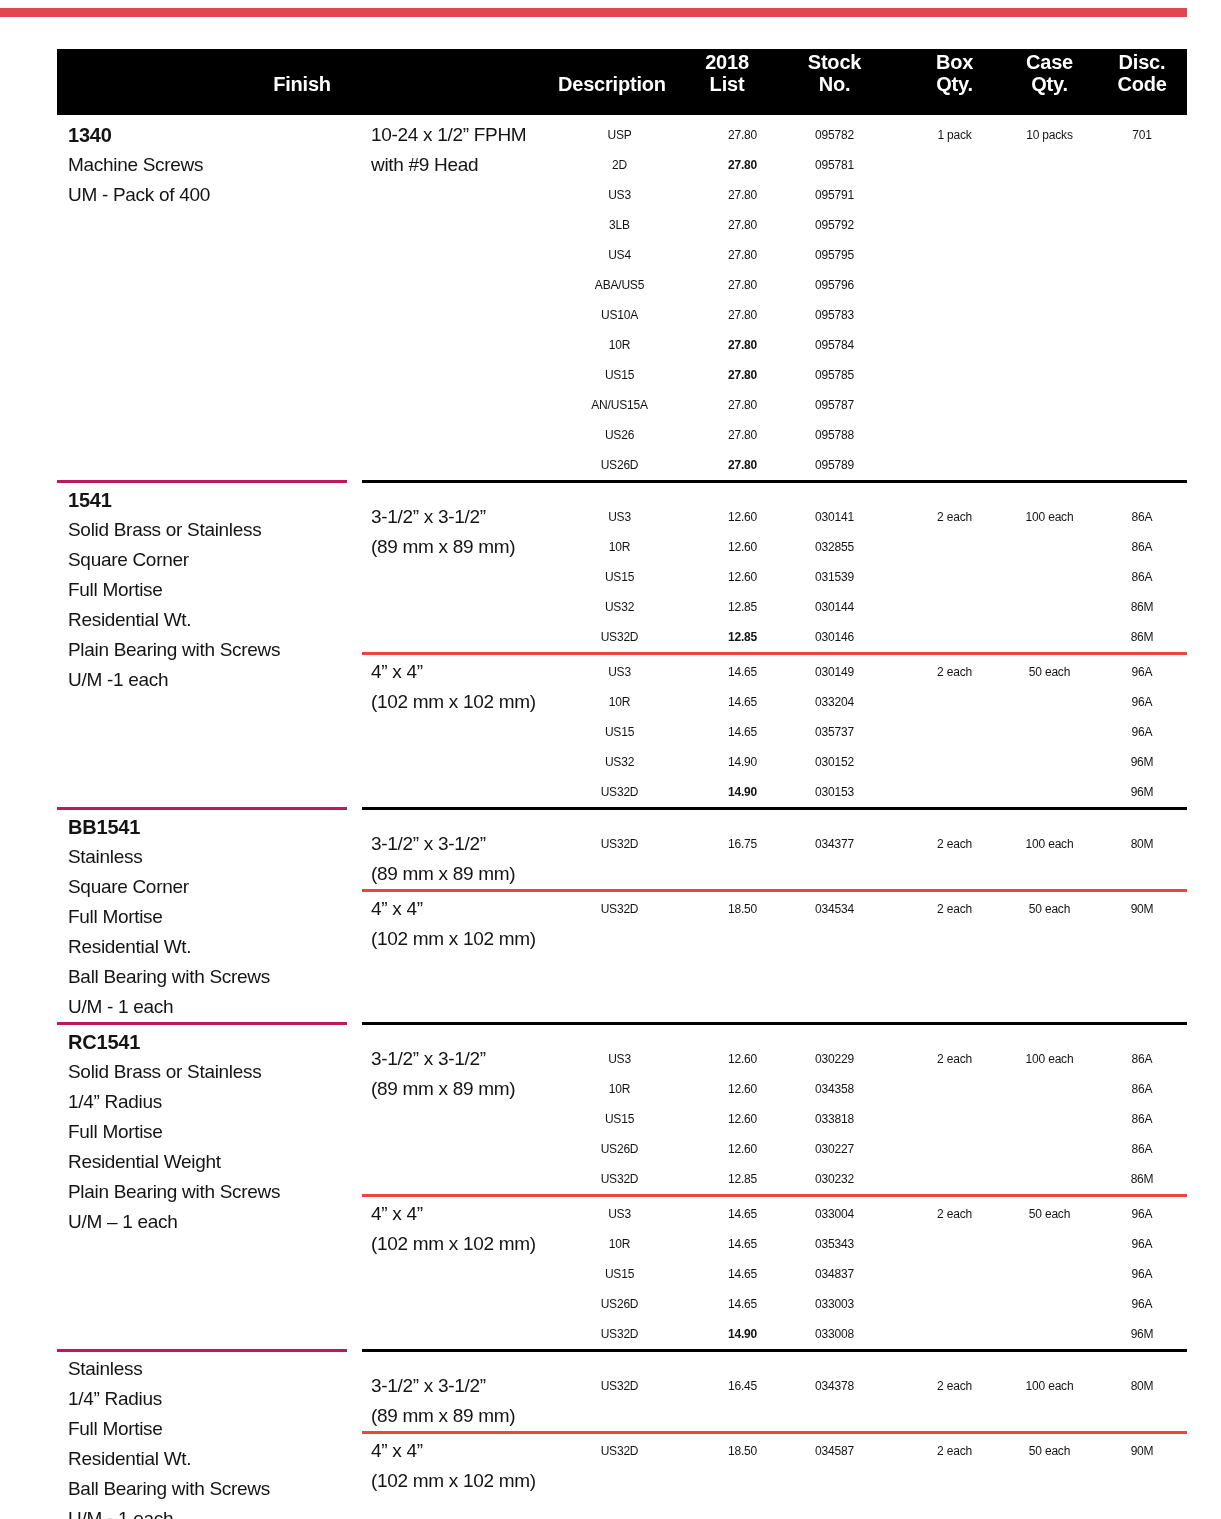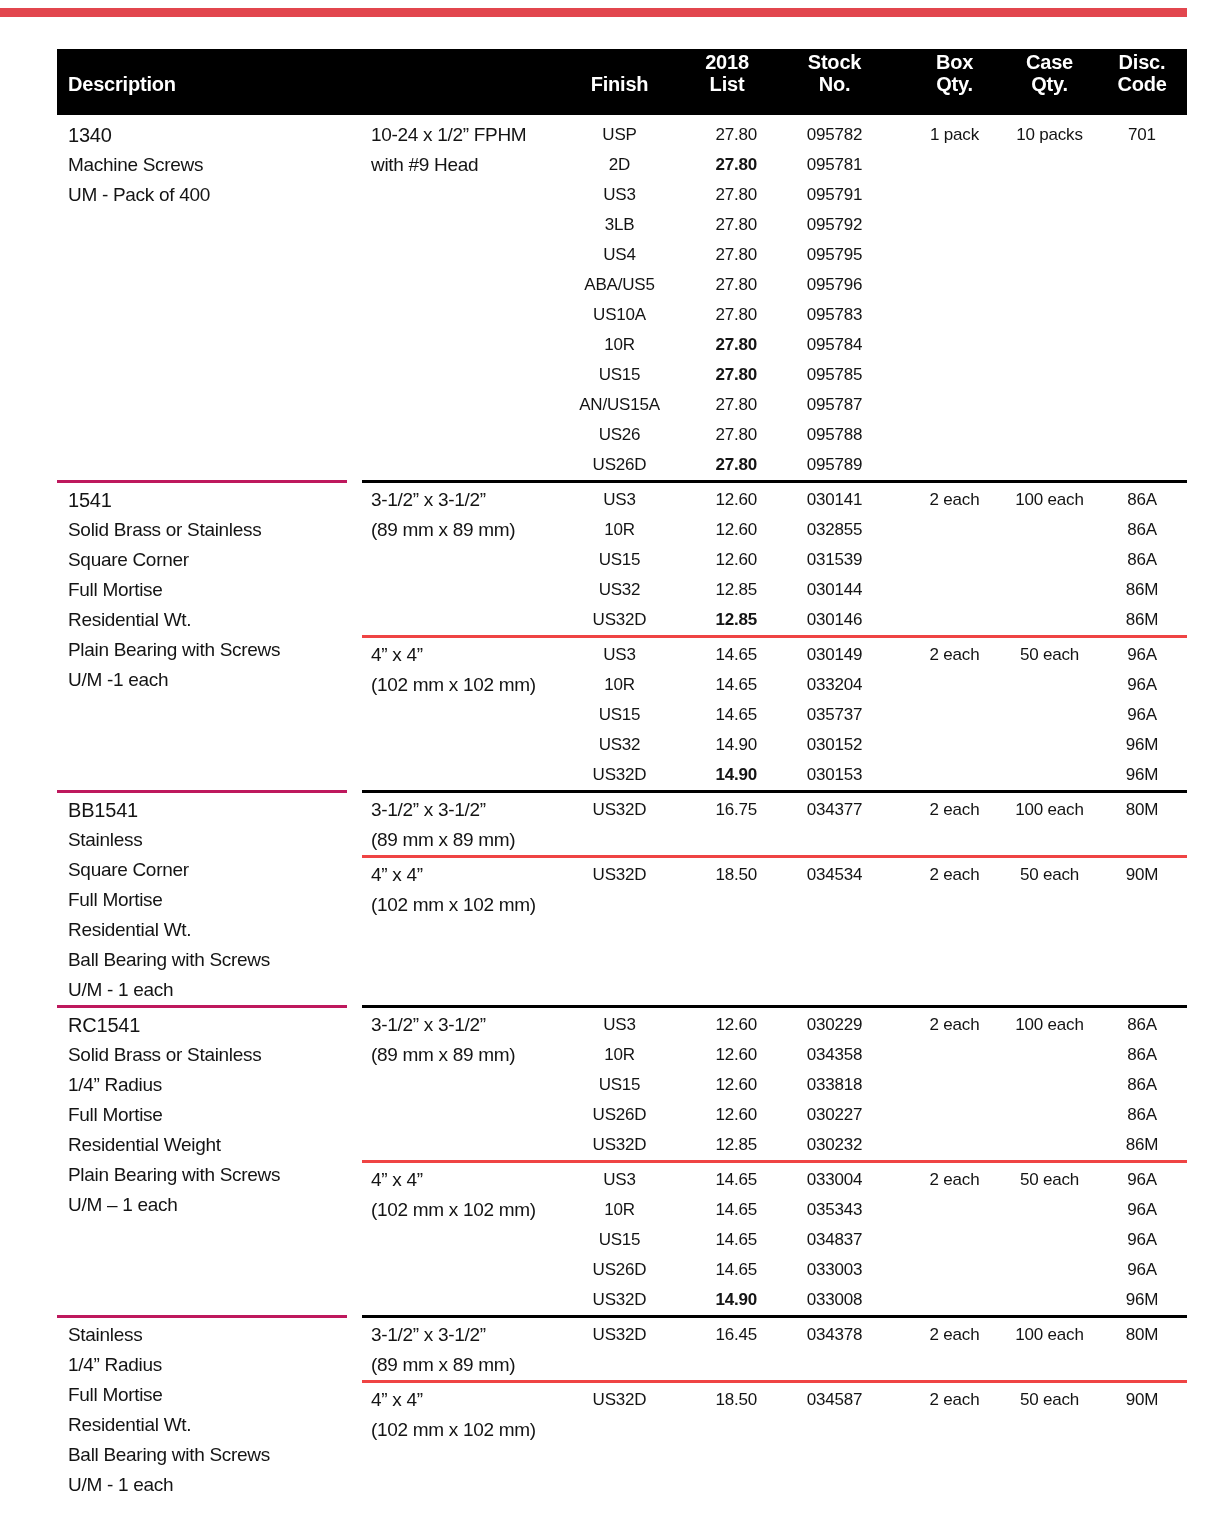--- a/index.html
+++ b/index.html
@@ -53,68 +53,68 @@
   .block { display: flex; }
   .desc-col {
     width: 290px;
     margin-right: 15px;
     border-top: 3px solid #be185d;
     padding: 2px 0 0 11px;
   }
   .content-col {
     width: 825px;
     border-top: 3px solid #000;
-    padding-top: 2px;
+    padding-top: 19px;
   }
   .block.first .desc-col,
   .block.first .content-col { border-top: none; padding-top: 5px; }
   .model {
-    font-weight: normal;
+    font-weight: bold;
     font-size: 20px;
     line-height: 30px;
     letter-spacing: -0.2px;
   }
   .desc-line, .size-line {
     font-size: 19px;
     line-height: 30px;
     letter-spacing: -0.3px;
     white-space: nowrap;
   }
   .section { display: flex; }
   .section + .section { border-top: 3px solid #ef4444; padding-top: 2px; }
   .size-cell { width: 185px; padding-left: 9px; }
   .rows { width: 640px; }
   .row {
     display: grid;
     grid-template-columns: 145px 70px 145px 95px 95px 90px;
     height: 30px;
     line-height: 30px;
-    font-size: 17px;
+    font-size: 12px;
     letter-spacing: -0.2px;
   }
   .cell { white-space: nowrap; }
   .cell.finish, .cell.stock, .cell.box, .cell.case, .cell.disc { text-align: center; }
   .cell.list { text-align: right; padding-right: 5px; }
   .b { font-weight: bold; }
 </style>
 </head>
 <body>
 
 <div class="page">
   <div class="red-bar"></div>
   <div class="catalog">
 
     <div class="thead">
+      <div class="h">
+
+        <span class="l">Finish</span>
+      </div>
       <div class="h desc">
 
         <span class="l">Description</span>
-      </div>
-      <div class="h">
-
-        <span class="l">Finish</span>
       </div>
       <div class="h">
         <span class="l">2018</span>
         <span class="l">List</span>
       </div>
       <div class="h">
         <span class="l">Stock</span>
         <span class="l">No.</span>
       </div>
       <div class="h">

